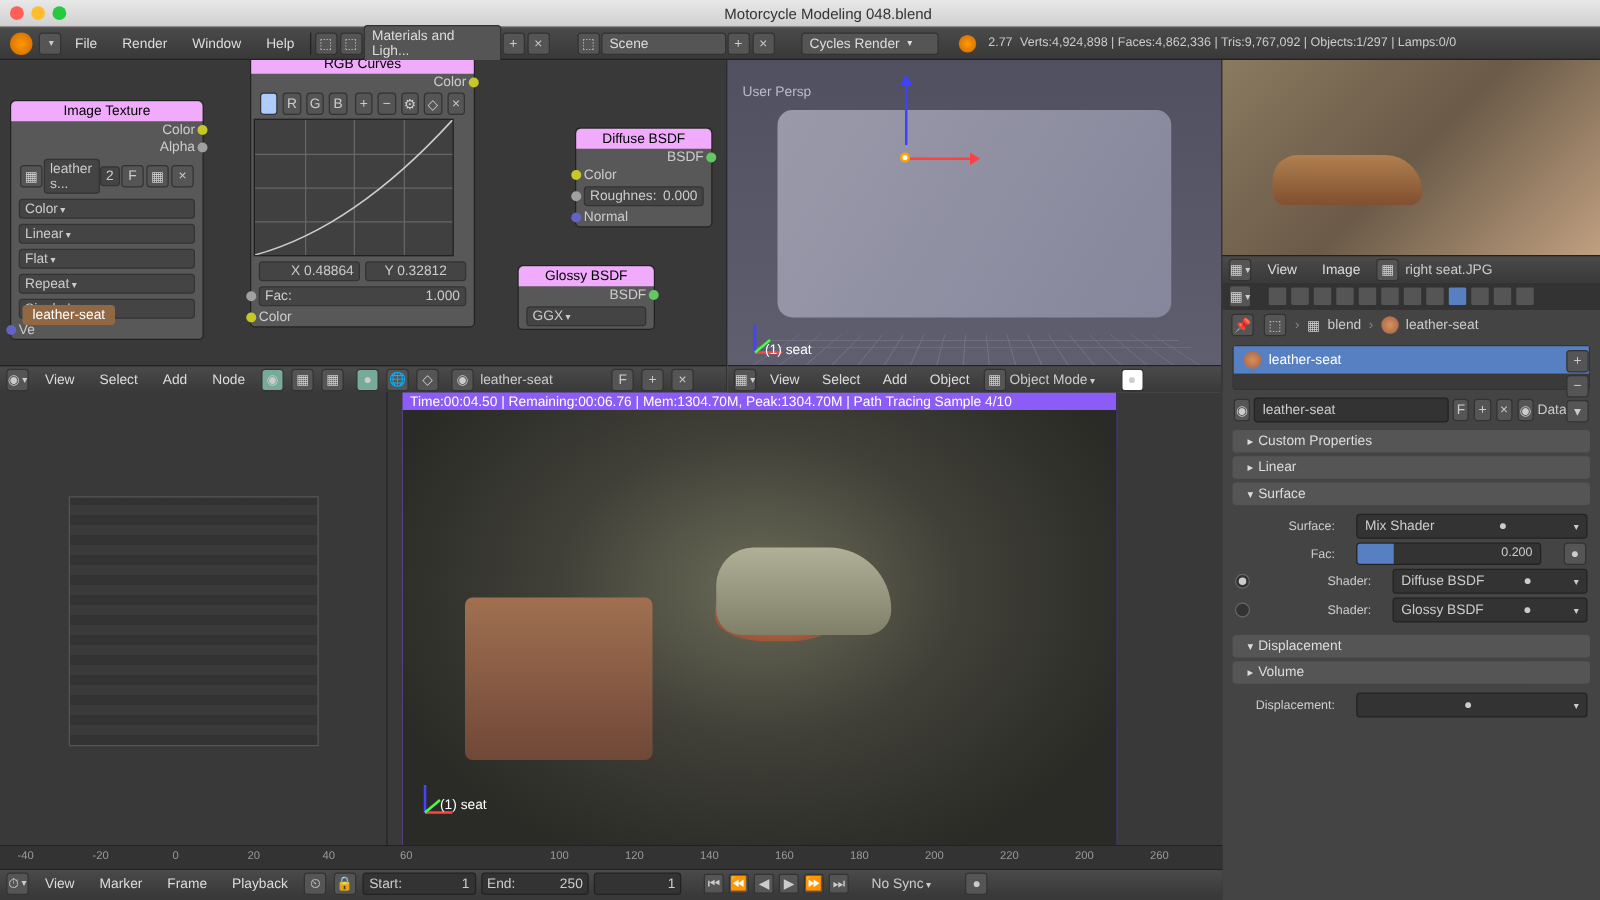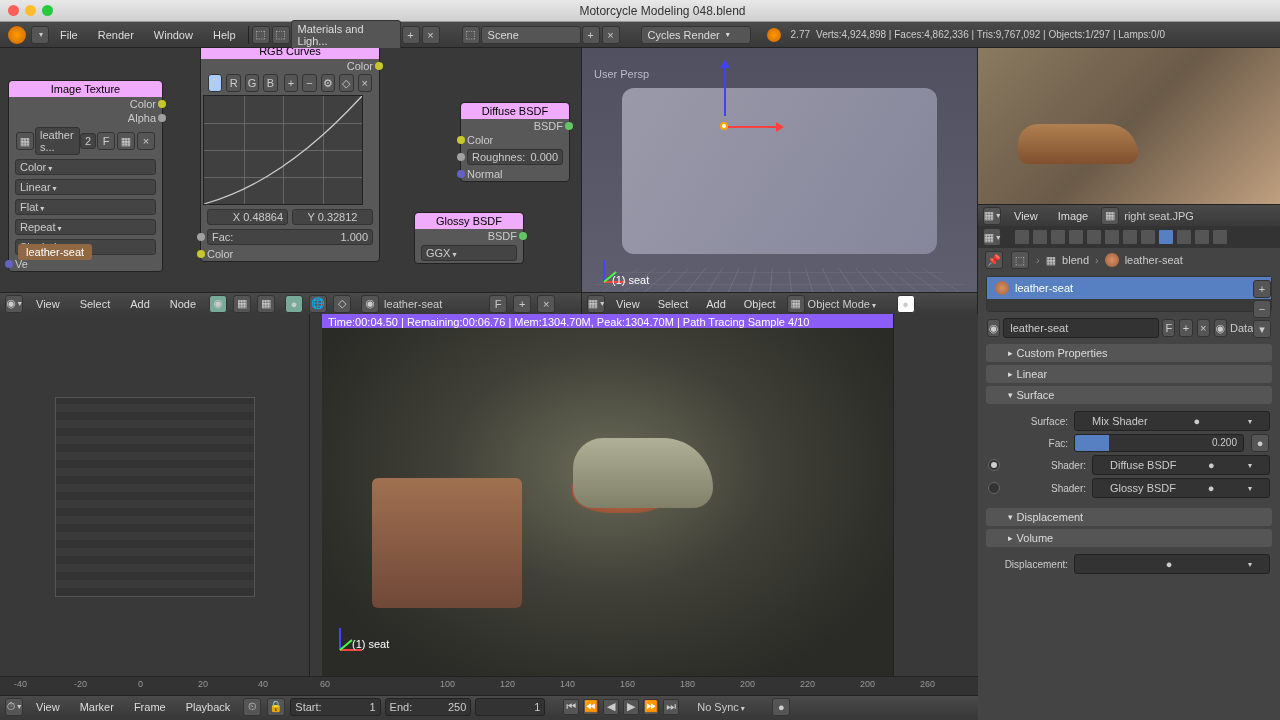--- a/index.html
+++ b/index.html
@@ -76,27 +76,27 @@
 .tab-icon { width: 16px; height: 16px; background: #555; border: 1px solid #333; border-radius: 2px; }
 .tab-icon.active { background: #5680c2; }
 .breadcrumb { height: 24px; background: #444; display: flex; align-items: center; padding: 0 6px; gap: 6px; color: #ccc; }
 .breadcrumb .sep-arrow { color: #888; }
 .material-slot { margin: 4px 8px; background: #444; border: 1px solid #333; border-radius: 3px; }
 .material-slot .active { background: #5680c2; color: #fff; padding: 4px 8px; display: flex; align-items: center; gap: 6px; }
 .mat-preview { width: 14px; height: 14px; background: radial-gradient(#d89060, #a06040); border-radius: 50%; }
 .material-name-row { display: flex; align-items: center; margin: 6px 8px; gap: 2px; }
 .material-name-row input { flex: 1; background: #333; border: 1px solid #222; color: #ccc; padding: 3px 6px; border-radius: 3px; }
 .panel-section { margin: 0 8px; }
-.panel-header { background: #555; padding: 3px 22px; color: #ddd; border-radius: 3px; margin-top: 3px; display: flex; align-items: center; gap: 4px; cursor: pointer; }
+.panel-header { background: #555; padding: 3px 12px; color: #ddd; border-radius: 3px; margin-top: 3px; display: flex; align-items: center; gap: 4px; cursor: pointer; }
 .panel-header::before { content: '▸'; font-size: 9px; }
 .panel-header.open::before { content: '▾'; }
 .panel-body { padding: 4px 2px; }
-.prop-row { display: flex; align-items: center; margin: 3px 0; gap: 6px; }
+.prop-row { display: flex; align-items: center; margin: 3px 0; gap: 17px; }
 .prop-label { width: 80px; text-align: right; color: #ccc; font-size: 10px; }
-.prop-value { flex: 1; background: #333; border: 1px solid #222; padding: 3px 17px; border-radius: 3px; color: #ccc; display: flex; justify-content: space-between; align-items: center; }
+.prop-value { flex: 1; background: #333; border: 1px solid #222; padding: 3px 6px; border-radius: 3px; color: #ccc; display: flex; justify-content: space-between; align-items: center; }
 .prop-slider { flex: 1; height: 18px; background: #333; border: 1px solid #222; border-radius: 3px; position: relative; }
 .prop-slider .fill { position: absolute; left: 0; top: 0; bottom: 0; background: #5680c2; border-radius: 2px 0 0 2px; }
 .prop-slider .val { position: absolute; right: 6px; top: 2px; color: #ccc; font-size: 10px; }
 .radio-dot { width: 12px; height: 12px; border: 1px solid #666; border-radius: 50%; background: #333; }
 .radio-dot.on::after { content: ''; display: block; width: 6px; height: 6px; background: #ccc; border-radius: 50%; margin: 2px; }
 
 
 .uv-editor { position: absolute; left: 0; top: 266px; width: 310px; height: 388px; background: #393939; border-right: 1px solid #222; }
 .uv-canvas { position: absolute; inset: 0; bottom: 22px; background: #393939; display: flex; align-items: center; justify-content: center; }
 .uv-grid { width: 200px; height: 200px; background: repeating-linear-gradient(0deg, #333, #333 8px, #3a3a3a 8px, #3a3a3a 16px), repeating-linear-gradient(90deg, #333, #333 8px, #3a3a3a 8px, #3a3a3a 16px); border: 1px solid #555; }

